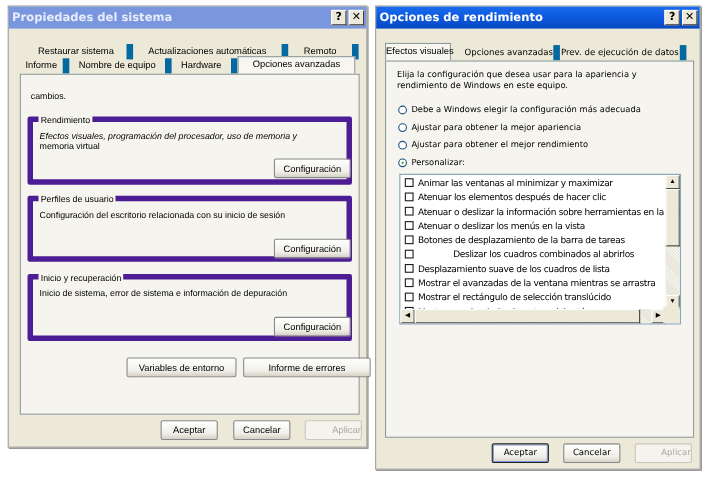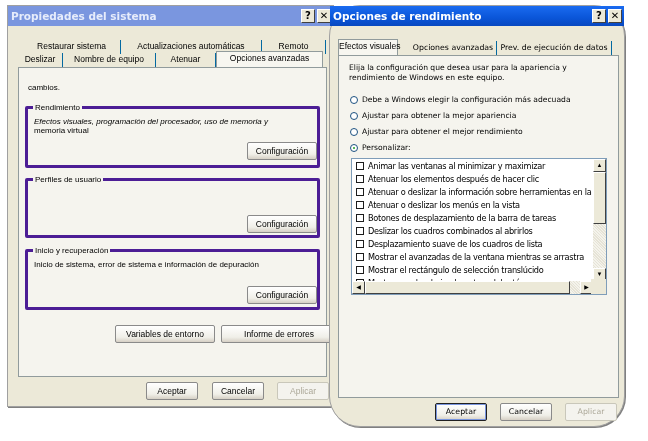--- a/index.html
+++ b/index.html
@@ -8,31 +8,31 @@
   .dlg { position:absolute; background:#ece9d8; border:1px solid #a0a0a0; box-sizing:border-box;
          box-shadow: 1px 1px 0 #808080; }
   .titlebar { position:absolute; left:0; top:0; right:0; height:20px; color:#fff; font-weight:bold;
               font-family:"DejaVu Sans", sans-serif; font-size:10.5px; line-height:20px; padding-left:3px; box-sizing:border-box; }
   .titlebar.inactive { background:#7a96df; color:#e6ecfb; }
   .titlebar.active { background:linear-gradient(#1a6bf0,#0a55d8 60%,#0848c0); }
   .tb-btn { position:absolute; top:3px; width:14px; height:14px; background:#ece9d8; color:#000;
             border:1px solid; border-color:#fff #404040 #404040 #fff; box-sizing:border-box;
             font-size:10px; font-weight:bold; line-height:12px; text-align:center; font-family:"DejaVu Sans", sans-serif; }
   .tab { position:absolute; height:14px; line-height:13px; text-align:center; font-size:8.5px;
-         box-sizing:border-box; border-right:1px solid #0369a1; color:#000; white-space:nowrap; }
+         box-sizing:border-box; border-right:6px solid #0369a1; color:#000; white-space:nowrap; }
   .tab.selected { background:#f7f6f0; border:1px solid #919b9c; border-bottom:none; height:16px; }
   .panel { position:absolute; border:1px solid #919b9c; background:#f5f4ee; box-sizing:border-box; }
   .txt { position:absolute; font-size:8px; line-height:10px; white-space:nowrap; }
-  .group { position:absolute; border:3px solid #4c1d95; border-radius:2px; box-sizing:border-box; }
+  .group { position:absolute; border:5px solid #4c1d95; border-radius:2px; box-sizing:border-box; }
   .legend { position:absolute; top:-6px; left:5px; background:#f5f4ee; padding:0 2px; font-size:8px; line-height:10px; }
   .btn { position:absolute; height:18px; background:linear-gradient(#ffffff,#f0efe8 70%,#d6d0c5);
          border:1px solid #8a8a8a; border-radius:2px; box-sizing:border-box; text-align:center;
          font-size:8.5px; line-height:16px; color:#000; }
   .btn.default { border:1px solid #202020; box-shadow: inset 0 0 0 1px #7a96df; }
-  .btn.disabled { color:#aca899; border-color:#c9c7ba; background:#f4f3ee; }
+  .btn.disabled { color:#aca899; border-color:#c9c7ba; background:#f4f3ee;text-align:right; }
   .radio { position:absolute; width:8px; height:8px; border:1px solid #1c5180; border-radius:50%;
            background:#fff; box-sizing:border-box; }
   .radio.checked::after { content:""; position:absolute; left:2px; top:2px; width:2px; height:2px; border-radius:50%; background:#21a121; }
   .listbox { position:absolute; background:#fff; border:1px solid #7f9db9; box-sizing:border-box; overflow:hidden; }
   .chk { position:absolute; left:4px; width:8px; height:8px; border:1px solid #1c1c1c; box-sizing:border-box; background:#fff; }
   .item-lbl { position:absolute; left:16px; font-size:8.2px; line-height:10px; white-space:nowrap; font-family:"DejaVu Sans", sans-serif; letter-spacing:-0.3px; }
   .sb-v { position:absolute; right:0; top:0; width:13px; background:#f0efe6; }
   .sb-btn { position:absolute; width:13px; height:13px; background:#ece9d8; border:1px solid; border-color:#fff #404040 #404040 #fff;
             box-sizing:border-box; font-size:6px; line-height:11px; text-align:center; }
   .sb-thumb { position:absolute; background:#ece9d8; border:1px solid; border-color:#fff #404040 #404040 #fff; box-sizing:border-box; }
@@ -44,56 +44,57 @@
   <div class="titlebar inactive">
     <span>Propiedades del sistema</span>
     <div class="tb-btn" style="right:18px;"><span>?</span></div>
     <div class="tb-btn" style="right:2px;"><span>✕</span></div>
   </div>
 
   <div class="tab" style="left:15px; top:34px; width:98px;">Restaurar sistema</div>
   <div class="tab" style="left:113px; top:34px; width:141px;">Actualizaciones automáticas</div>
   <div class="tab" style="left:254px; top:34px; width:64px;">Remoto</div>
 
-  <div class="tab" style="left:10px; top:47px; width:45px;">Deslizar</div>
+  <div class="tab" style="left:10px; top:47px; width:45px;">Informe</div>
   <div class="tab" style="left:55px; top:47px; width:93px;">Nombre de equipo</div>
-  <div class="tab" style="left:148px; top:47px; width:60px;">Atenuar</div>
+  <div class="tab" style="left:148px; top:47px; width:60px;">Hardware</div>
   <div class="tab selected" style="left:208px; top:45px; width:107px;">Opciones avanzadas</div>
 
   <div class="panel" style="left:10px; top:61px; width:309px; height:310px;">
     <div class="txt" style="left:9px; top:15px;">cambios.</div>
 
     <div class="group" style="left:6px; top:38px; width:295px; height:62px;">
       <div class="legend">Rendimiento</div>
       <div class="txt" style="left:6px; top:8px;font-style:italic;">Efectos visuales, programación del procesador, uso de memoria y</div>
       <div class="txt" style="left:6px; top:17px;">memoria virtual</div>
       <div class="btn" style="left:219px; top:33px; width:70px;">Configuración</div>
     </div>
 
     <div class="group" style="left:6px; top:110px; width:295px; height:60px;">
       <div class="legend">Perfiles de usuario</div>
+      <div class="txt" style="left:6px; top:8px;">Configuración del escritorio relacionada con su inicio de sesión</div>
       <div class="btn" style="left:219px; top:34px; width:70px;">Configuración</div>
     </div>
 
     <div class="group" style="left:6px; top:181px; width:295px; height:61px;text-decoration:underline;">
       <div class="legend">Inicio y recuperación</div>
       <div class="txt" style="left:6px; top:8px;">Inicio de sistema, error de sistema e información de depuración</div>
       <div class="btn" style="left:219px; top:34px; width:70px;">Configuración</div>
     </div>
 
     <div class="btn" style="left:96px; top:257px; width:100px;">Variables de entorno</div>
     <div class="btn" style="left:202px; top:257px; width:116px;">Informe de errores</div>
   </div>
 
   <div class="btn" style="left:138px; top:376px; width:52px;">Aceptar</div>
   <div class="btn" style="left:204px; top:376px; width:52px;">Cancelar</div>
   <div class="btn disabled" style="left:269px; top:376px; width:52px;">Aplicar</div>
 </div>
 
-<div class="dlg" style="left:329px; top:5px; width:296px; height:422px;border-radius:31px;">
+<div class="dlg" style="left:341px; top:5px; width:296px; height:422px;">
   <div class="titlebar active">
     <span>Opciones de rendimiento</span>
     <div class="tb-btn" style="right:18px;"><span>?</span></div>
     <div class="tb-btn" style="right:2px;"><span>✕</span></div>
   </div>
 
   <div class="tab selected" style="left:8px; top:33px; width:60px;">Efectos visuales</div>
   <div class="tab" style="left:80px; top:35px; width:87px; font-family:'DejaVu Sans',sans-serif; font-size:7.8px;">Opciones avanzadas</div>
   <div class="tab" style="left:167px; top:35px; width:115px; font-family:'DejaVu Sans',sans-serif; font-size:7.8px;">Prev. de ejecución de datos</div>
 
@@ -134,21 +135,21 @@
       <div>
           <div class="chk" style="top:42px;"></div>
           <div class="item-lbl" style="top:41px;">Atenuar o deslizar los menús en la vista</div>
         </div>
       <div>
           <div class="chk" style="top:55px;"></div>
           <div class="item-lbl" style="top:54px;">Botones de desplazamiento de la barra de tareas</div>
         </div>
       <div>
           <div class="chk" style="top:68px;"></div>
-          <div class="item-lbl" style="top:67px;">Deslizar los cuadros combinados al abrirlos</div>
+          <div class="item-lbl" style="top:67px;margin-left:32px;">Deslizar los cuadros combinados al abrirlos</div>
         </div>
       <div>
           <div class="chk" style="top:81px;"></div>
           <div class="item-lbl" style="top:80px;">Desplazamiento suave de los cuadros de lista</div>
         </div>
       <div>
           <div class="chk" style="top:94px;"></div>
           <div class="item-lbl" style="top:93px;">Mostrar el avanzadas de la ventana mientras se arrastra</div>
         </div>
       <div>

